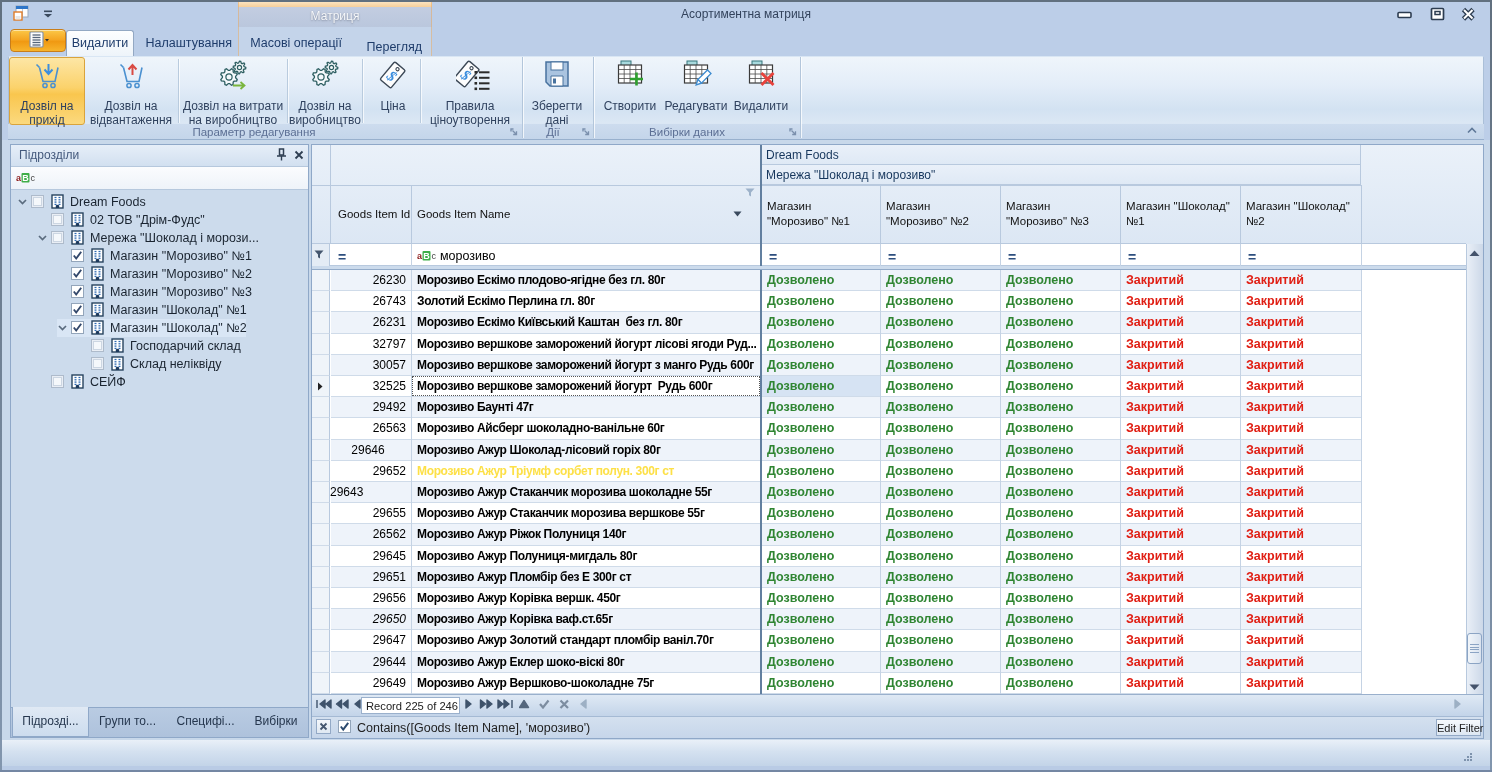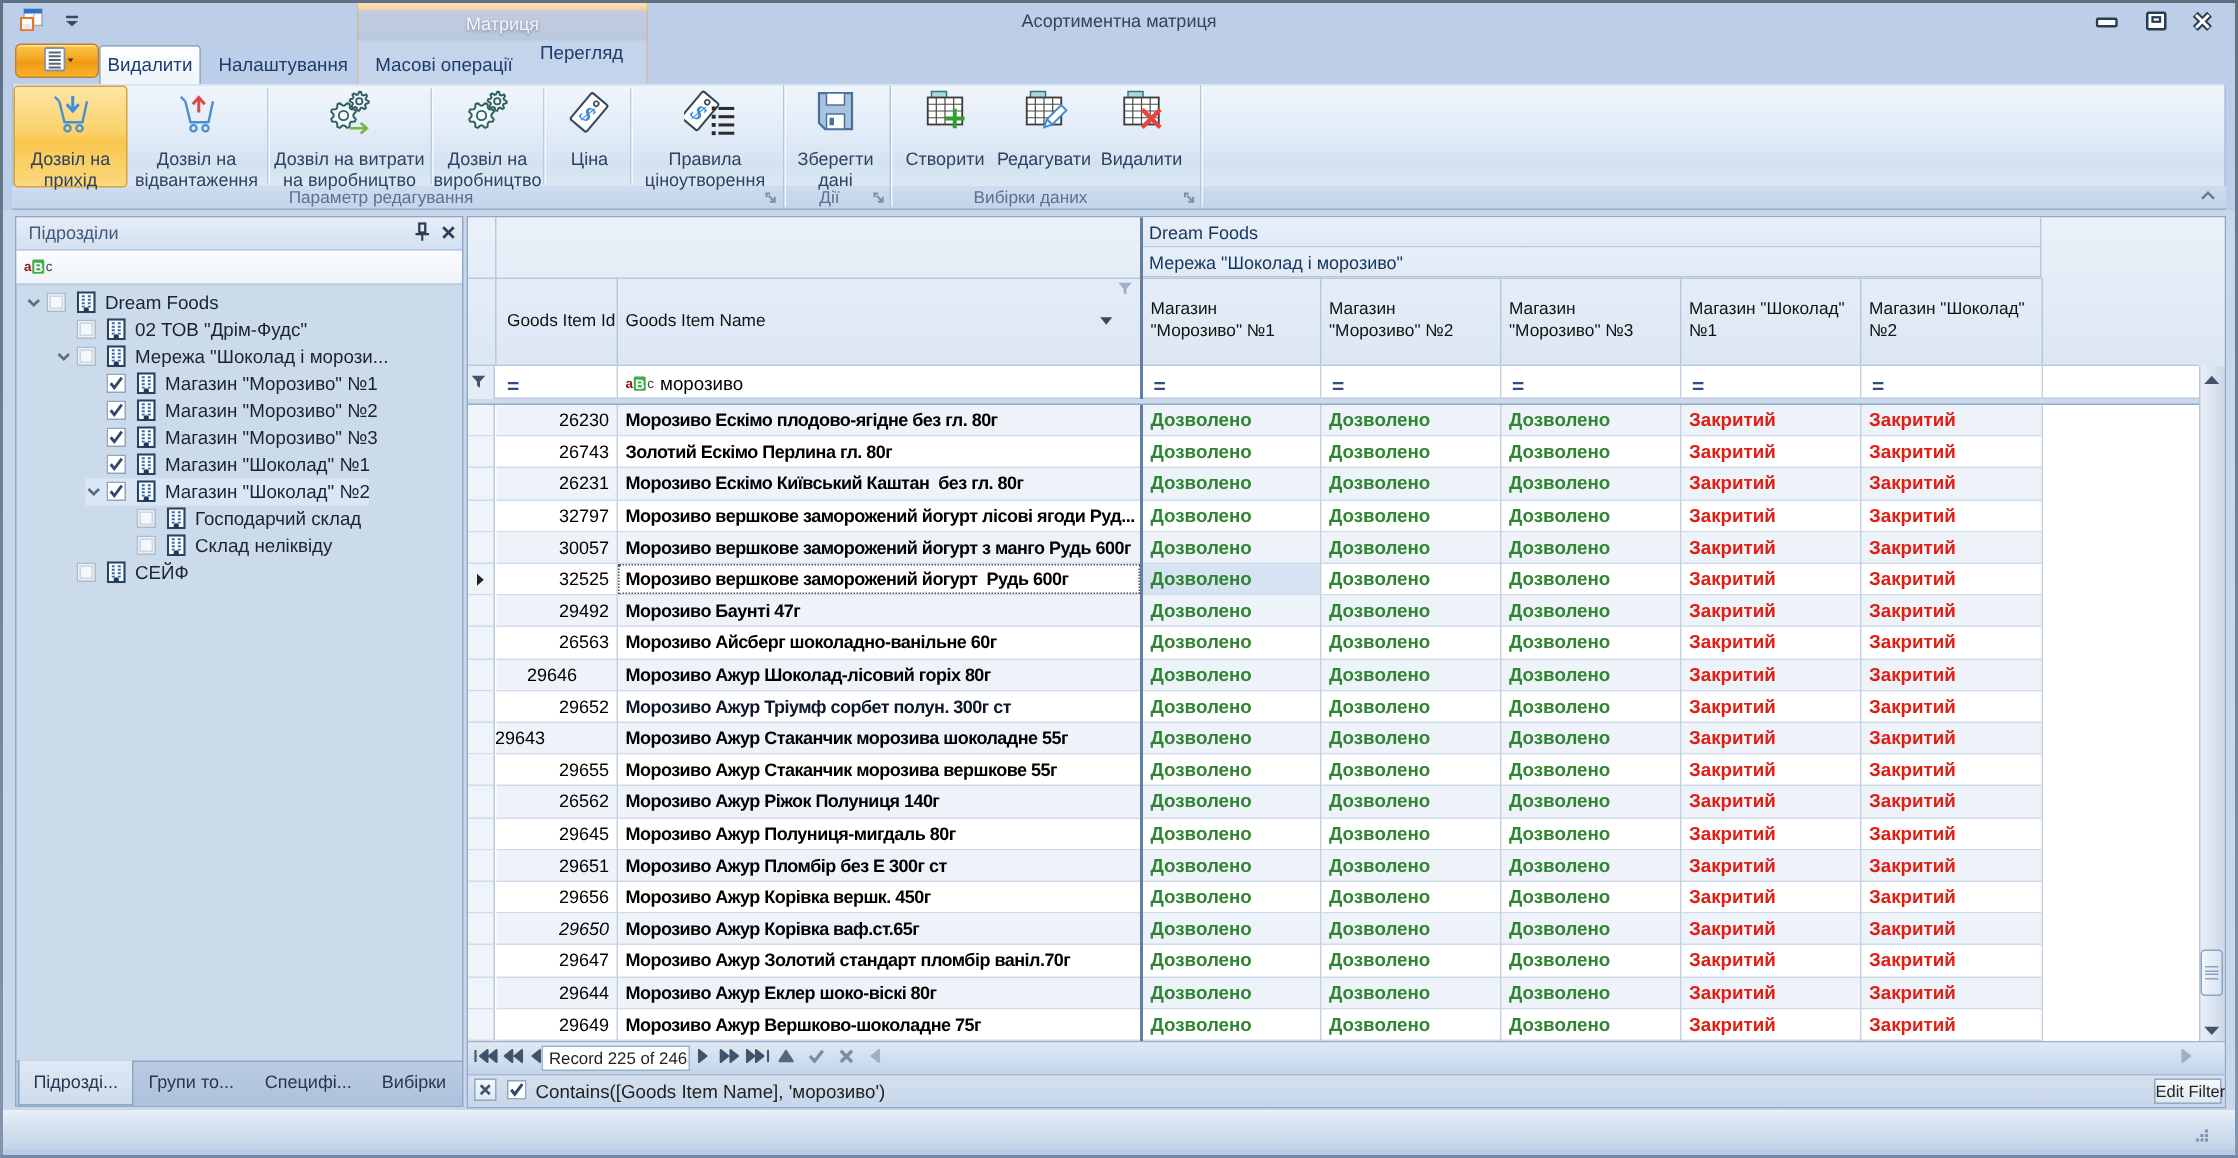--- a/index.html
+++ b/index.html
@@ -48,21 +48,21 @@
       <line x1="6.5" y1="9" x2="14.5" y2="9"></line>
       <line x1="6.5" y1="11.5" x2="14.5" y2="11.5"></line>
       <line x1="6.5" y1="14" x2="14.5" y2="14"></line>
     </g>
     <path d="M19 8 L23 8 L21 10.5 Z" fill="#333"></path>
   </svg>
 <div style="position:absolute;left:66px;top:30px;width:68px;height:26px;background:linear-gradient(#fdfeff,#f4f8fc 60%,#eef4fa);border:1px solid #93a8c3;border-bottom:none;border-radius:3px 3px 0 0;"></div>
 <div style="position:absolute;left:66px;top:36px;width:68px;text-align:center;font-size:12.5px;color:#1e3c6b;">Видалити</div>
 <div style="position:absolute;left:144px;top:36px;width:88px;text-align:right;font-size:12.5px;color:#1e3c6b;">Налаштування</div>
 <div style="position:absolute;left:248px;top:36px;width:96px;text-align:center;font-size:12.5px;color:#1e3c6b;">Масові операції</div>
-<div style="position:absolute;left:360px;top:28px;width:62px;text-align:left;font-size:12.5px;color:#1e3c6b;">Перегляд</div>
+<div style="position:absolute;left:360px;top:40px;width:62px;text-align:right;font-size:12.5px;color:#1e3c6b;">Перегляд</div>
 <div style="position:absolute;left:8px;top:56px;width:1476px;height:84px;background:linear-gradient(#eff5fb,#e3edf8 35%,#d3e2f2 64%,#dbe7f4 80%,#d0dff0);border:1px solid #aabfd8;border-top:1px solid #d9e6f4;border-radius:2px;"></div>
 <div style="position:absolute;left:8px;top:124px;width:1476px;height:15px;background:linear-gradient(#cddcee,#c4d5ea);"></div>
 <div style="position:absolute;left:8px;top:139px;width:1476px;height:1px;background:#98b0cd;"></div>
 <div style="position:absolute;left:9px;top:57px;width:76px;height:68px;background:linear-gradient(#fde6a5,#fbd26b 45%,#f9c64e 55%,#fbd97e);border:1px solid #d9a33c;border-radius:3px;"></div>
 <div style="position:absolute;left:178px;top:59px;width:1px;height:64px;background:#b9cbde;"></div>
 <div style="position:absolute;left:179px;top:59px;width:1px;height:64px;background:rgba(255,255,255,.7);"></div>
 <div style="position:absolute;left:287px;top:59px;width:1px;height:64px;background:#b9cbde;"></div>
 <div style="position:absolute;left:288px;top:59px;width:1px;height:64px;background:rgba(255,255,255,.7);"></div>
 <div style="position:absolute;left:362px;top:59px;width:1px;height:64px;background:#b9cbde;"></div>
 <div style="position:absolute;left:363px;top:59px;width:1px;height:64px;background:rgba(255,255,255,.7);"></div>
@@ -590,21 +590,21 @@
 <div style="position:absolute;left:417px;top:442.6px;width:342px;font-size:12px;letter-spacing:-0.35px;font-weight:bold;color:#000;white-space:nowrap;overflow:hidden;">Морозиво Ажур Шоколад-лісовий горіх 80г</div>
 <div style="position:absolute;left:767px;top:442.6px;font-size:12.5px;font-weight:bold;color:#2f8532;">Дозволено</div>
 <div style="position:absolute;left:886px;top:442.6px;font-size:12.5px;font-weight:bold;color:#2f8532;">Дозволено</div>
 <div style="position:absolute;left:1006px;top:442.6px;font-size:12.5px;font-weight:bold;color:#2f8532;">Дозволено</div>
 <div style="position:absolute;left:1126px;top:442.6px;font-size:12.5px;font-weight:bold;color:#e01f14;">Закритий</div>
 <div style="position:absolute;left:1246px;top:442.6px;font-size:12.5px;font-weight:bold;color:#e01f14;">Закритий</div>
 <div style="position:absolute;left:331px;top:460.8px;width:1030px;height:21.2px;background:#ffffff;"></div>
 <div style="position:absolute;left:312px;top:460.8px;width:18px;height:21.2px;background:#eff4f9;border-right:1px solid #b8c9de;border-bottom:1px solid #cfdbe9;"></div>
 <div style="position:absolute;left:331px;top:481.0px;width:1030px;height:1px;background:#cfdbe9;"></div>
 <div style="position:absolute;left:330px;top:463.8px;width:76px;text-align:right;font-size:12px;color:#000;">29652</div>
-<div style="position:absolute;left:417px;top:463.8px;width:342px;font-size:12px;letter-spacing:-0.35px;font-weight:bold;color:#0f172a;white-space:nowrap;overflow:hidden;">Морозиво Ажур Тріумф сорбет полун. 300г ст</div>
+<div style="position:absolute;left:417px;top:463.8px;width:342px;font-size:12px;letter-spacing:-0.35px;font-weight:bold;color:#fde047;white-space:nowrap;overflow:hidden;">Морозиво Ажур Тріумф сорбет полун. 300г ст</div>
 <div style="position:absolute;left:767px;top:463.8px;font-size:12.5px;font-weight:bold;color:#2f8532;">Дозволено</div>
 <div style="position:absolute;left:886px;top:463.8px;font-size:12.5px;font-weight:bold;color:#2f8532;">Дозволено</div>
 <div style="position:absolute;left:1006px;top:463.8px;font-size:12.5px;font-weight:bold;color:#2f8532;">Дозволено</div>
 <div style="position:absolute;left:1126px;top:463.8px;font-size:12.5px;font-weight:bold;color:#e01f14;">Закритий</div>
 <div style="position:absolute;left:1246px;top:463.8px;font-size:12.5px;font-weight:bold;color:#e01f14;">Закритий</div>
 <div style="position:absolute;left:331px;top:482.0px;width:1030px;height:21.2px;background:#eef3fa;"></div>
 <div style="position:absolute;left:312px;top:482.0px;width:18px;height:21.2px;background:#eff4f9;border-right:1px solid #b8c9de;border-bottom:1px solid #cfdbe9;"></div>
 <div style="position:absolute;left:331px;top:502.2px;width:1030px;height:1px;background:#cfdbe9;"></div>
 <div style="position:absolute;left:330px;top:485.0px;width:76px;font-size:12px;color:#000;">29643</div>
 <div style="position:absolute;left:417px;top:485.0px;width:342px;font-size:12px;letter-spacing:-0.35px;font-weight:bold;color:#000;white-space:nowrap;overflow:hidden;">Морозиво Ажур Стаканчик морозива шоколадне 55г</div>

